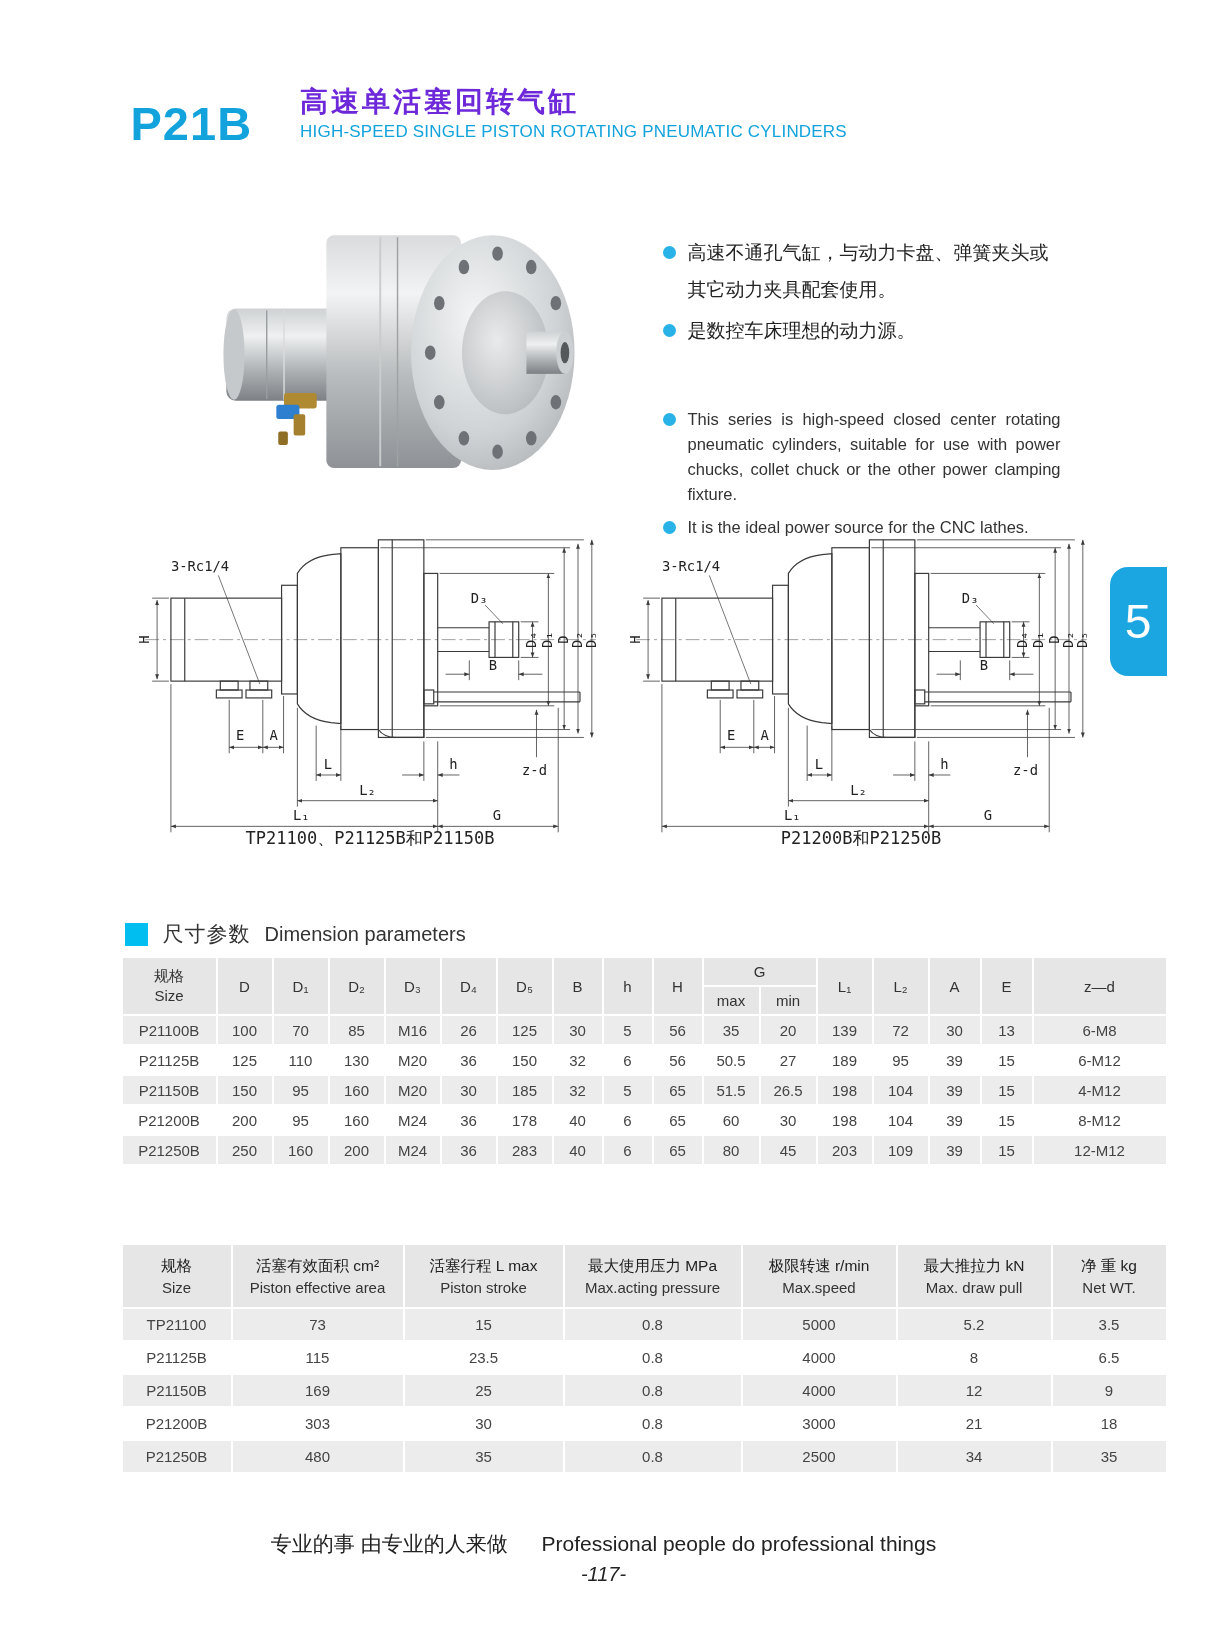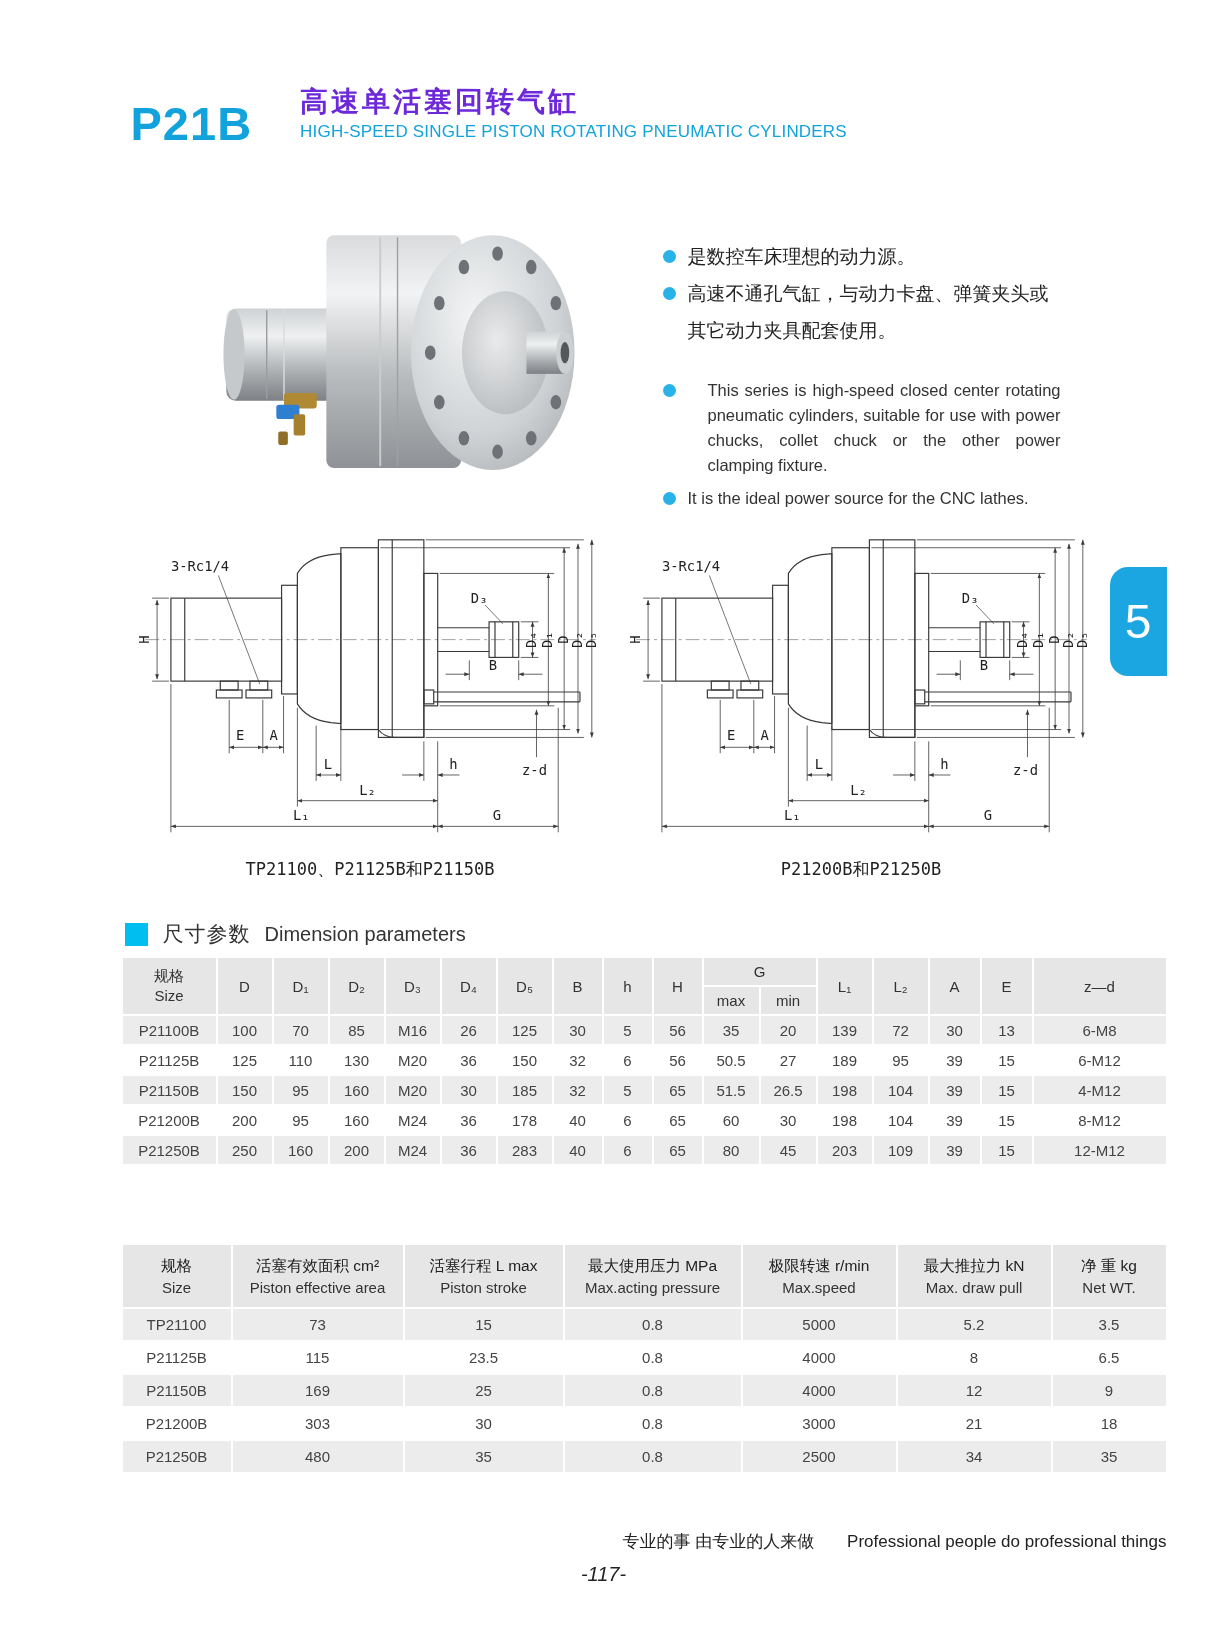--- a/index.html
+++ b/index.html
@@ -15,28 +15,28 @@
 
   
   .features{position:absolute;left:622px;top:234px;width:398px;}
   .feat{display:flex;}
   .feat .dot{flex:0 0 13px;width:13px;height:13px;border-radius:50%;background:#29b2e7;margin-right:12px;}
   .feat.cn{font-size:19px;line-height:37px;color:#222;}
   .feat.cn .dot{margin-top:12px;}
   .feat.en{font-size:16.5px;line-height:25px;color:#333;text-align:justify;}
   .feat.en .dot{margin-top:6px;}
   .mt1{margin-top:4px;}
-  .mt2{margin-top:29px;gap:20px;}
+  .mt2{margin-top:58px;}
   .mt3{margin-top:8px;}
 
   
   .drawing{position:absolute;top:526px;}
   .drawing.left{left:92px;}
   .drawing.right{left:583px;}
-  .caption{position:absolute;top:858px;width:475px;text-align:center;font-family:"DejaVu Sans Mono","Liberation Mono",monospace;font-size:17px;color:#222;}
+  .caption{position:absolute;top:827px;width:475px;text-align:center;font-family:"DejaVu Sans Mono","Liberation Mono",monospace;font-size:17px;color:#222;}
   .caption.left{left:92px;}
   .caption.right{left:583px;}
   svg text{font-family:"DejaVu Sans Mono","Liberation Mono",monospace;font-size:14px;fill:#222;}
 
   
   .side-tab{position:absolute;right:0;top:567px;width:57px;height:109px;background:#1ba6e2;border-radius:18px 0 0 18px;display:flex;align-items:center;justify-content:center;}
   .side-tab span{color:#fff;font-size:48px;line-height:1;}
 
   
   .sec-title{position:absolute;left:84px;display:flex;align-items:center;}
@@ -56,21 +56,21 @@
   #dim-table td{height:28px;}
   #dim-table .two-line{line-height:1.35;}
   #dim-table th.g-head{border-bottom:1px solid #999;}
   #char-table{position:absolute;left:80px;top:1243px;}
   #char-table thead th{height:62px;}
   #char-table td{height:31px;}
   #char-table .h-cn{font-size:15.5px;color:#222;line-height:1.5;}
   #char-table .h-en{font-size:15px;color:#333;line-height:1.4;}
 
   
-  .footer{position:absolute;left:0;top:1530px;width:100%;text-align:right;font-size:17px;color:#222;}
+  .footer{position:absolute;left:0;top:1530px;width:100%;text-align:center;font-size:21px;color:#222;}
   .footer .en{margin-left:28px;}
   .page-num{position:absolute;left:0;top:1563px;width:100%;text-align:center;font-size:20px;color:#222;font-style:italic;}
 </style>
 </head>
 <body>
 
 <div id="page">
 
   <div class="hdr">
     <div class="model">P21B</div>
@@ -140,27 +140,27 @@
       <ellipse cx="308" cy="158" rx="45" ry="64" fill="url(#hub)"></ellipse>
     </g>
     <g>
       <rect x="330" y="136" width="40" height="44" fill="url(#met2)"></rect>
       <ellipse cx="370" cy="158" rx="9" ry="22" fill="#cdd0d2"></ellipse>
       <ellipse cx="370" cy="158" rx="4.5" ry="11" fill="#55585b"></ellipse>
     </g>
   </svg>
 
   <div class="features">
+    <div class="feat cn">
+      <span class="dot"></span>
+      <span>高速不通孔气缸，与动力卡盘、弹簧夹头或其它动力夹具配套使用。</span>
+    </div>
     <div class="feat cn mt1">
       <span class="dot"></span>
       <span>是数控车床理想的动力源。</span>
-    </div>
-    <div class="feat cn">
-      <span class="dot"></span>
-      <span>高速不通孔气缸，与动力卡盘、弹簧夹头或其它动力夹具配套使用。</span>
     </div>
     <div class="feat en mt2">
       <span class="dot"></span>
       <span>This series is high-speed closed center rotating pneumatic cylinders, suitable for use with power chucks, collet chuck or the other power clamping fixture.</span>
     </div>
     <div class="feat en mt3">
       <span class="dot"></span>
       <span>It is the ideal power source for the CNC lathes.</span>
     </div>
   </div>

